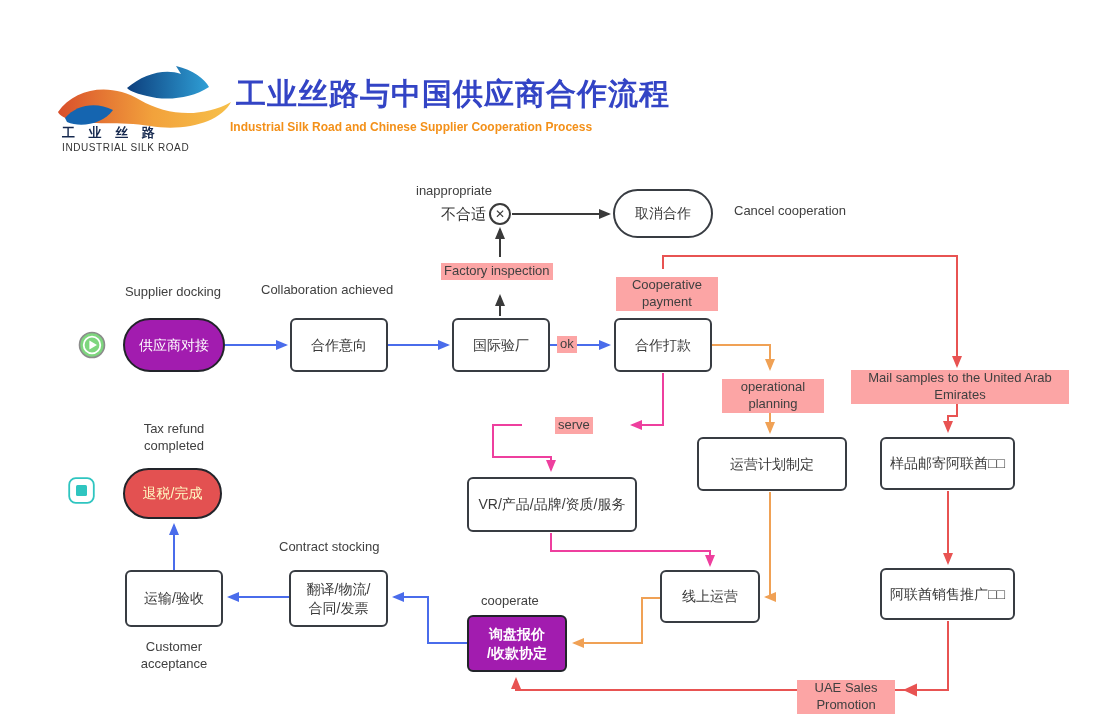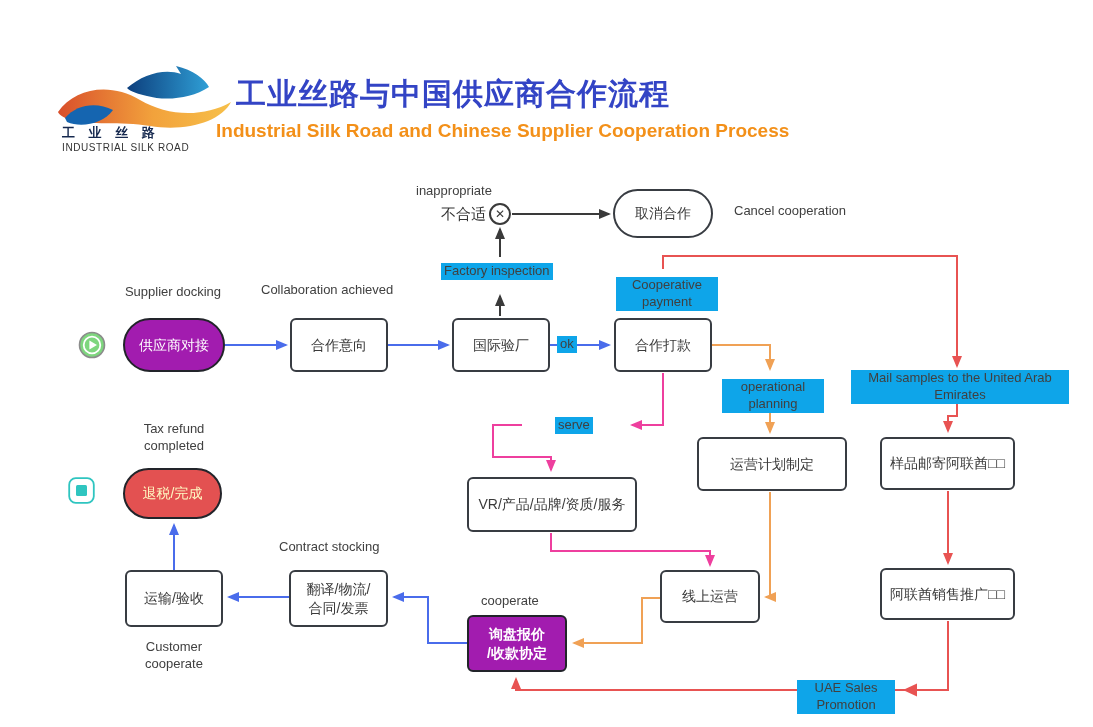--- a/index.html
+++ b/index.html
@@ -1,31 +1,31 @@
 <!DOCTYPE html>
 <html><head>
 <meta charset="utf-8">
 <style>
   html,body{margin:0;padding:0;background:#fff;}
   .stage{position:relative;width:1093px;height:727px;background:#fff;overflow:hidden;
          font-family:"Liberation Sans","DejaVu Sans",sans-serif;color:#3a3a3a;}
   .abs{position:absolute;}
   .title-cn{position:absolute;left:236px;top:74px;font-size:30px;font-weight:bold;color:#3344c5;letter-spacing:1px;}
-  .title-en{position:absolute;left:216px;top:120px;font-size:19px;font-weight:bold;color:#f39019;}
+  .title-en{position:absolute;left:230px;top:120px;font-size:12px;font-weight:bold;color:#f39019;}
   .brand-cn{position:absolute;left:62px;top:124px;font-size:13px;font-weight:bold;color:#16294f;letter-spacing:5px;white-space:nowrap;}
   .brand-en{position:absolute;left:62px;top:142px;font-size:10px;color:#333;letter-spacing:0.6px;white-space:nowrap;}
   .node{position:absolute;display:flex;flex-direction:column;align-items:center;justify-content:center;
         background:#fff;border:2px solid #383c42;font-size:14px;text-align:center;box-sizing:border-box;
         line-height:1.3;border-radius:6px;}
   .stadium{border-radius:28px;}
   .node.blue{background:#a21caf;border-color:#22242a;color:#fff;}
   .node.blue.bold{font-weight:bold;}
   .node.redbox{background:#e35151;border-color:#22242a;color:#fef9c3;}
   .cap{position:absolute;font-size:13px;color:#404040;text-align:center;line-height:1.3;}
-  .bgw{background:#0ea5e9;padding:0 3px;}
+  .bgw{background:#fca5a5;padding:0 3px;}
   .nowrap{white-space:nowrap;}
   .wires{position:absolute;left:0;top:0;width:1093px;height:727px;pointer-events:none;}
   .circle-x{position:absolute;left:489px;top:203px;width:22px;height:22px;border:2px solid #3a3a3a;
             border-radius:50%;background:#fff;display:flex;align-items:center;justify-content:center;
             font-size:12px;font-weight:bold;color:#3a3a3a;box-sizing:border-box;}
 </style>
 </head>
 <body>
 
 <div class="stage">
@@ -166,17 +166,17 @@
   <div class="cap bgw" style="left:616px;top:277px;width:96px">Cooperative payment</div>
   <div class="cap nowrap" style="left:416px;top:183px">inappropriate</div>
   <div class="cap nowrap" style="left:441px;top:204px;font-size:15px;color:#333">不合适</div>
   <div class="cap nowrap" style="left:734px;top:203px">Cancel cooperation</div>
   <div class="cap bgw" style="left:851px;top:370px;width:212px">Mail samples to the United Arab Emirates</div>
   <div class="cap bgw" style="left:722px;top:379px;width:96px">operational planning</div>
   <div class="cap nowrap bgw" style="left:555px;top:417px">serve</div>
   <div class="cap nowrap bgw" style="left:557px;top:336px">ok</div>
   <div class="cap nowrap" style="left:279px;top:539px">Contract stocking</div>
   <div class="cap nowrap" style="left:481px;top:593px">cooperate</div>
-  <div class="cap" style="left:129px;top:639px;width:90px">Customer cooperate</div>
+  <div class="cap" style="left:129px;top:639px;width:90px">Customer acceptance</div>
   <div class="cap" style="left:124px;top:421px;width:100px">Tax refund completed</div>
   <div class="cap bgw" style="left:797px;top:680px;width:92px">UAE Sales Promotion</div>
 
 </div>
 
 </body></html>

